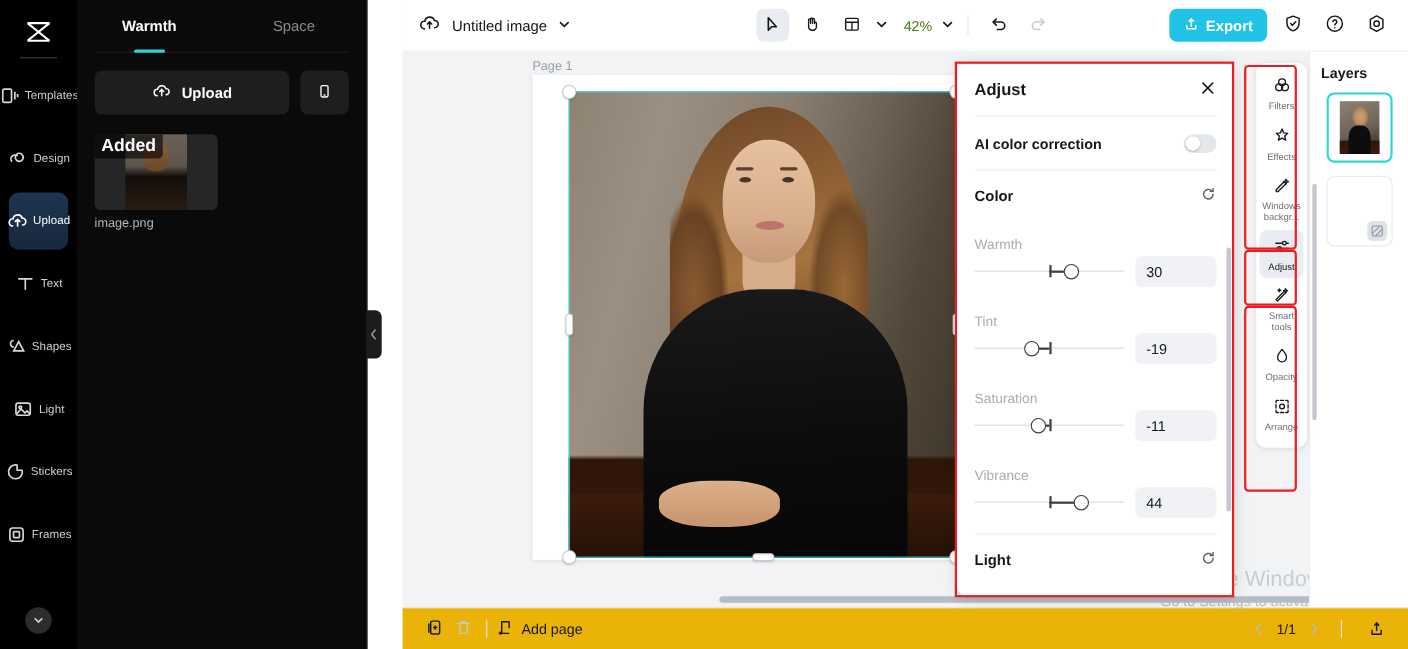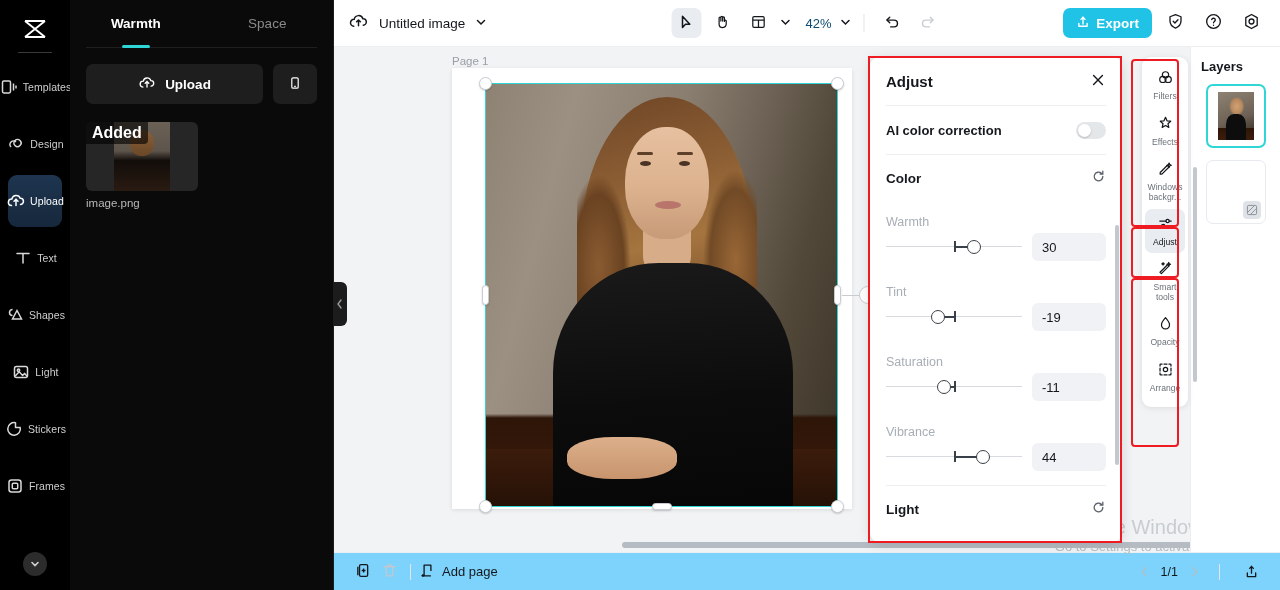--- a/index.html
+++ b/index.html
@@ -86,38 +86,38 @@
   }
   .asset-name { margin-top:6px; color:#b8b8b8; font-size:11.5px; }
 
   .panel-collapse {
     position:absolute; right:-14px; top:282px; width:14px; height:44px;
     background:#1c1c1c; border-radius:0 6px 6px 0;
     display:flex; align-items:center; justify-content:center; cursor:pointer; z-index:6;
   }
 
   
-  .main { flex:1; height:590px; display:flex; flex-direction:column; background:#f1f3f5; position:relative; }
+  .main { flex:1; height:590px; display:flex; flex-direction:column; background:#f1f3f5; position:relative;margin-left:32px; }
 
   .topbar {
     height:47px; background:#ffffff; display:flex; align-items:center;
     padding:0 14px; position:relative; flex:0 0 47px; border-bottom:1px solid #eceef0;
   }
   .tb-left { display:flex; align-items:center; gap:10px; }
   .tb-title { font-size:13.5px; color:#12161c; }
   .tb-center {
     position:absolute; left:50%; transform:translateX(-50%);
     display:flex; align-items:center; gap:6px;
   }
   .tb-btn {
     width:30px; height:30px; border-radius:7px; display:flex;
     align-items:center; justify-content:center; cursor:pointer; color:#12161c;
   }
   .tb-btn.sel { background:#e9edf2; }
-  .tb-zoom { font-size:13px; color:#0c4a6e; margin-left:8px; margin-right:2px; cursor:pointer; }
+  .tb-zoom { font-size:13px; color:#4d7c0f; margin-left:8px; margin-right:2px; cursor:pointer; }
   .tb-div { width:1px; height:18px; background:#e2e5e9; margin:0 6px; }
   .tb-right { margin-left:auto; display:flex; align-items:center; gap:8px; }
   .export-btn {
     height:30px; padding:0 13px; border-radius:7px; background:#20c3e6;
     color:#ffffff; font-size:13.5px; font-weight:bold; display:flex;
     align-items:center; gap:6px; cursor:pointer;
   }
 
   
   .canvas-area { flex:1; position:relative; overflow:hidden; background:#f1f3f5; }
@@ -187,21 +187,21 @@
   .ft-btn { width:28px; height:28px; border-radius:6px; display:flex; align-items:center; justify-content:center; cursor:pointer; color:#14181d; }
   .crop-corner { position:absolute; left:836px; top:63px; width:18px; height:18px; color:#9aa0a6; z-index:4; }
 
   .hscroll {
     position:absolute; left:288px; bottom:4px; width:600px; height:6px;
     background:#b6bcc3; border-radius:3px;
   }
 
   
   .bottombar {
-    height:38px; flex:0 0 38px; background:#7dd3fc; display:flex; align-items:center;
+    height:38px; flex:0 0 38px; background:#eab308; display:flex; align-items:center;
     padding:0 16px; border-top:1px solid #eceef0; position:relative;
   }
   .bb-btn { width:26px; height:26px; display:flex; align-items:center; justify-content:center; cursor:pointer; color:#14181d; }
   .bb-btn.dim { color:#c3c8ce; }
   .bb-div { width:1px; height:16px; background:#e2e5e9; margin:0 8px; }
   .bb-add { display:flex; align-items:center; gap:6px; font-size:13px; color:#14181d; cursor:pointer; }
   .bb-right { margin-left:auto; display:flex; align-items:center; gap:10px; }
   .bb-page { font-size:12.5px; color:#14181d; }
   .bb-arrow { color:#b8bdc3; cursor:pointer; display:flex; }
 

